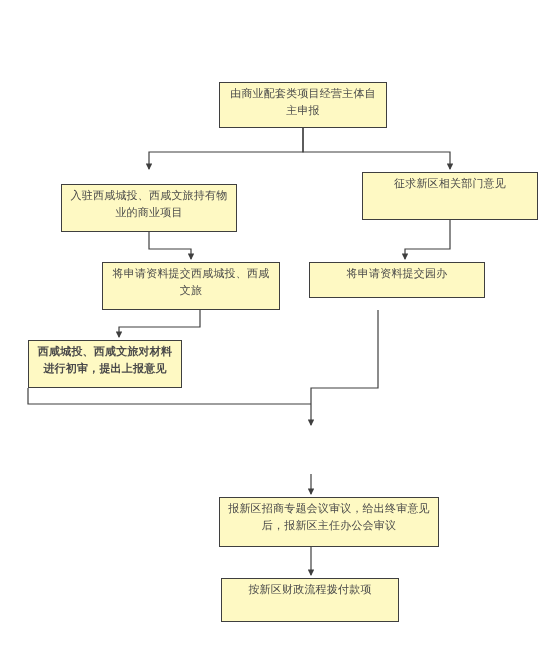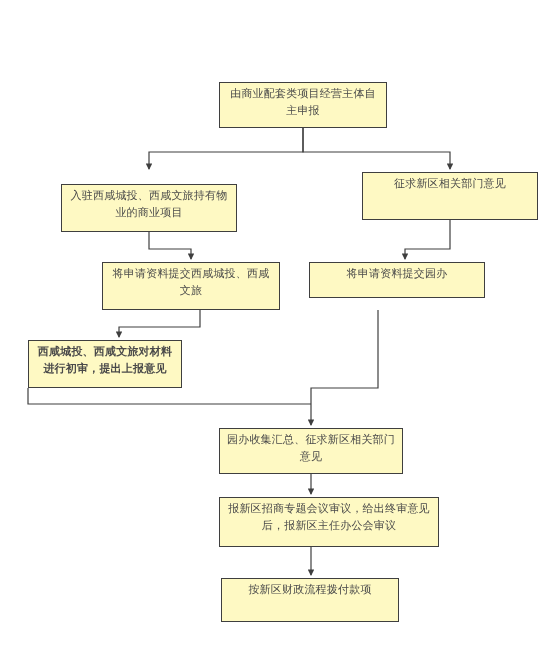--- a/index.html
+++ b/index.html
@@ -106,23 +106,20 @@
   </div>
 
   <div class="node" style="left:309px; top:262px; width:176px; height:36px;">
     <span>将申请资料提交园办</span>
   </div>
 
   <div class="node" style="left:28px; top:340px; width:154px; height:48px;font-weight:bold;">
     <span>西咸城投、西咸文旅对材料进行初审，提出上报意见</span>
   </div>
 
-  <div class="node" style="left:219px; top:428px; width:184px; height:46px;">
-    <span>园办收集汇总、征求新区相关部门意见</span>
-  </div>
 
   <div class="node" style="left:219px; top:497px; width:220px; height:50px;">
     <span>报新区招商专题会议审议，给出终审意见后，报新区主任办公会审议</span>
   </div>
 
   <div class="node" style="left:221px; top:578px; width:178px; height:44px;">
     <span>按新区财政流程拨付款项</span>
   </div>
 
 </div>

